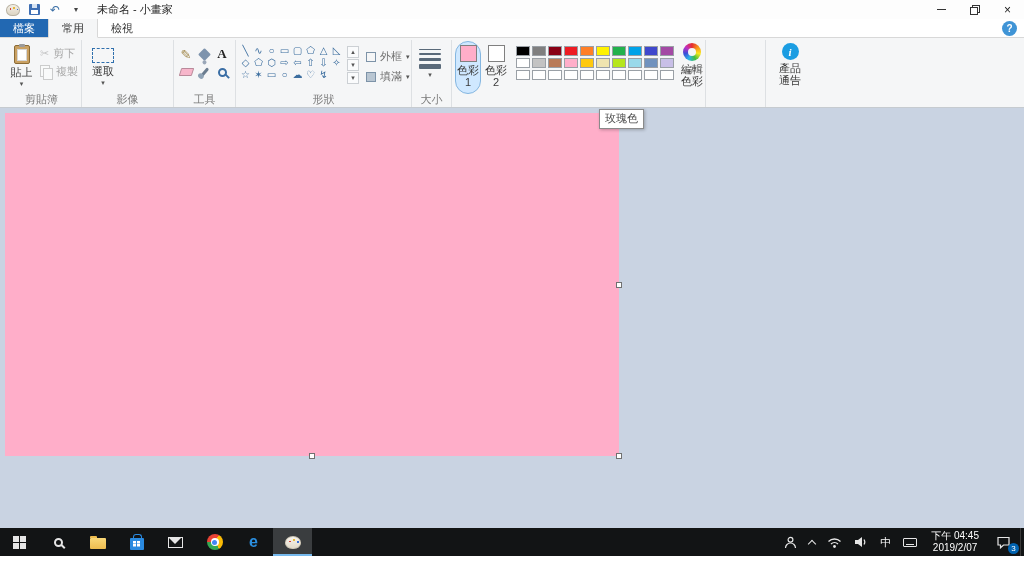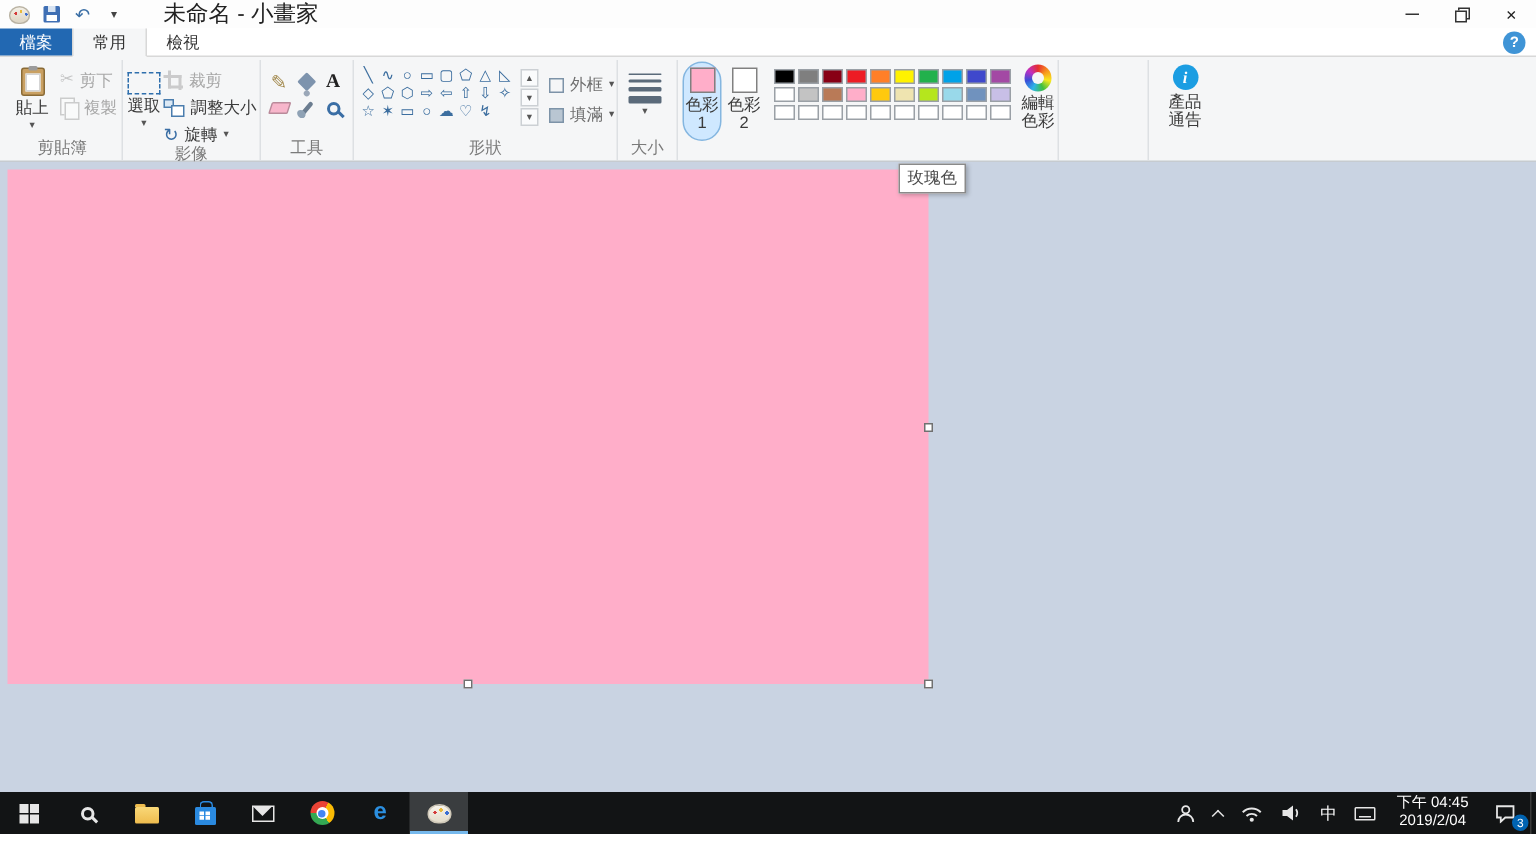--- a/index.html
+++ b/index.html
@@ -16,21 +16,21 @@
       radial-gradient(circle 1.6px at 3.5px 4px, #d43b3b 60%, transparent 61%),
       radial-gradient(circle 1.6px at 7px 2.8px, #e8b93c 60%, transparent 61%),
       radial-gradient(circle 1.6px at 10.5px 4.5px, #3b6fd4 60%, transparent 61%),
       linear-gradient(#f3efe6,#ddd5c4); }
   .qat-btn { display:flex; align-items:center; justify-content:center; height:16px; min-width:14px; }
   .ic-save { width:11px; height:11px; background:#3f6fb4; border-radius:1px; position:relative; }
   .ic-save::before { content:""; position:absolute; left:3px; top:0; width:5px; height:4px; background:#d7e3f2; }
   .ic-save::after  { content:""; position:absolute; left:2px; bottom:1px; width:7px; height:4px; background:#fff; }
   .glyph-undo { color:#3a6ea5; font-size:12px; line-height:12px; }
   .qat-caret { font-size:8px; color:#444; }
-  .title-text { margin-left:26px; font-size:15px; color:#222; white-space:nowrap; }
+  .title-text { margin-left:14px; font-size:11px; color:#222; white-space:nowrap; }
   .win-controls { margin-left:auto; display:flex; height:100%; }
   .wc { width:33px; height:100%; display:flex; align-items:center; justify-content:center; font-size:12px; color:#222; }
   .ic-min { width:9px; height:1px; background:#333; }
   .ic-restore { width:9px; height:9px; position:relative; }
   .ic-restore::before { content:""; position:absolute; left:2px; top:0; width:6px; height:6px; border:1px solid #333; }
   .ic-restore::after  { content:""; position:absolute; left:0; top:2px; width:6px; height:6px; border:1px solid #333; background:#fdfdfd; }
 
   
   .tabrow { height:19px; background:#fff; display:flex; align-items:stretch; border-bottom:1px solid #d8d8d8; }
   .tab { padding:0 13px; display:flex; align-items:center; font-size:11px; color:#333; }
@@ -238,35 +238,20 @@
       <div class="rlabel">剪貼簿</div>
     </div>
 
     <div class="rgroup" style="width:92px">
       <div class="rbody">
         <div class="bigbtn">
           <span class="ic-selectrect"></span>
           <span class="blabel">選取</span>
           <span class="caret">▾</span>
         </div>
-        <div class="scol">
-          <div class="sbtn disabled">
-            <span class="ic-crop ic-any"></span>
-            <span>裁剪</span>
-          </div>
-          <div class="sbtn">
-            <span class="ic-resize"></span>
-            <span>調整大小</span>
-          </div>
-          <div class="sbtn">
-            <span class="glyph-rotate">↻</span>
-            <span>旋轉</span>
-            <span class="caret">▾</span>
-          </div>
-        </div>
       </div>
       <div class="rlabel">影像</div>
     </div>
 
     <div class="rgroup" style="width:62px">
       <div class="rbody">
         <div class="tool-grid">
           <div class="tool">
               <span class="glyph-pencil">✎</span>
             </div>
@@ -536,21 +521,21 @@
         </svg>
       </div>
       <div class="tray-btn">
           <span class="ime">中</span>
         </div>
       <div class="tray-btn">
           <span class="ic-kbd"></span>
         </div>
       <div class="clock">
         <div>下午 04:45</div>
-        <div>2019/2/04</div>
+        <div>2019/2/07</div>
       </div>
       <div class="tray-btn" style="padding:0 9px">
         <svg width="15" height="14">
           <path d="M2 2.5 h11 v7.5 h-5.5 l-3 2.8 v-2.8 h-2.5 z" fill="none" stroke="#e6e6e6" stroke-width="1.2"></path>
         </svg>
         <span class="badge">3</span>
       </div>
       <div class="show-desktop"></div>
     </div>
   </div>

